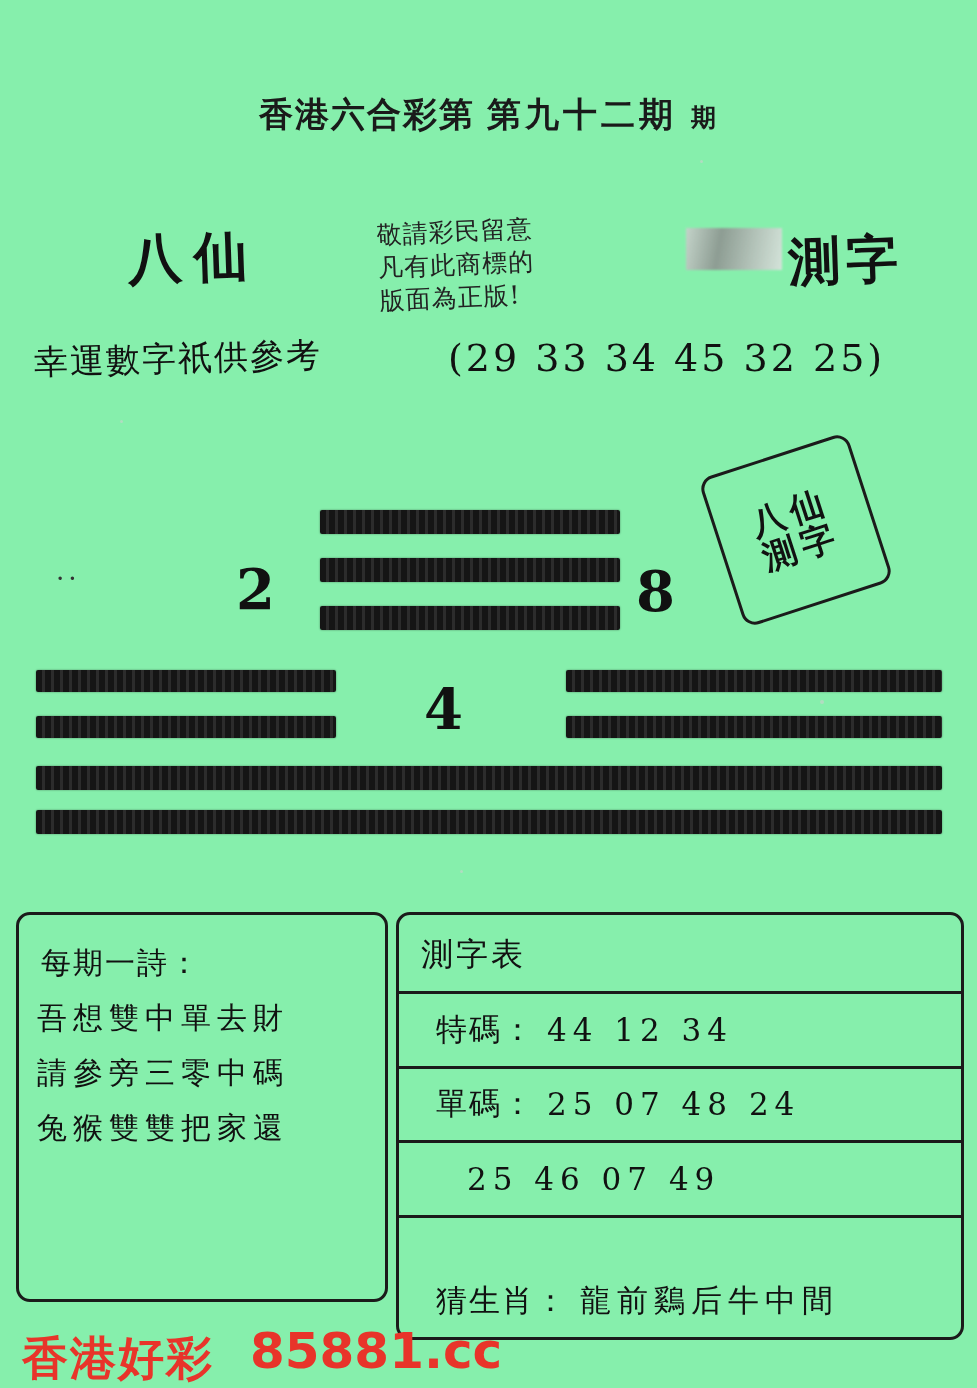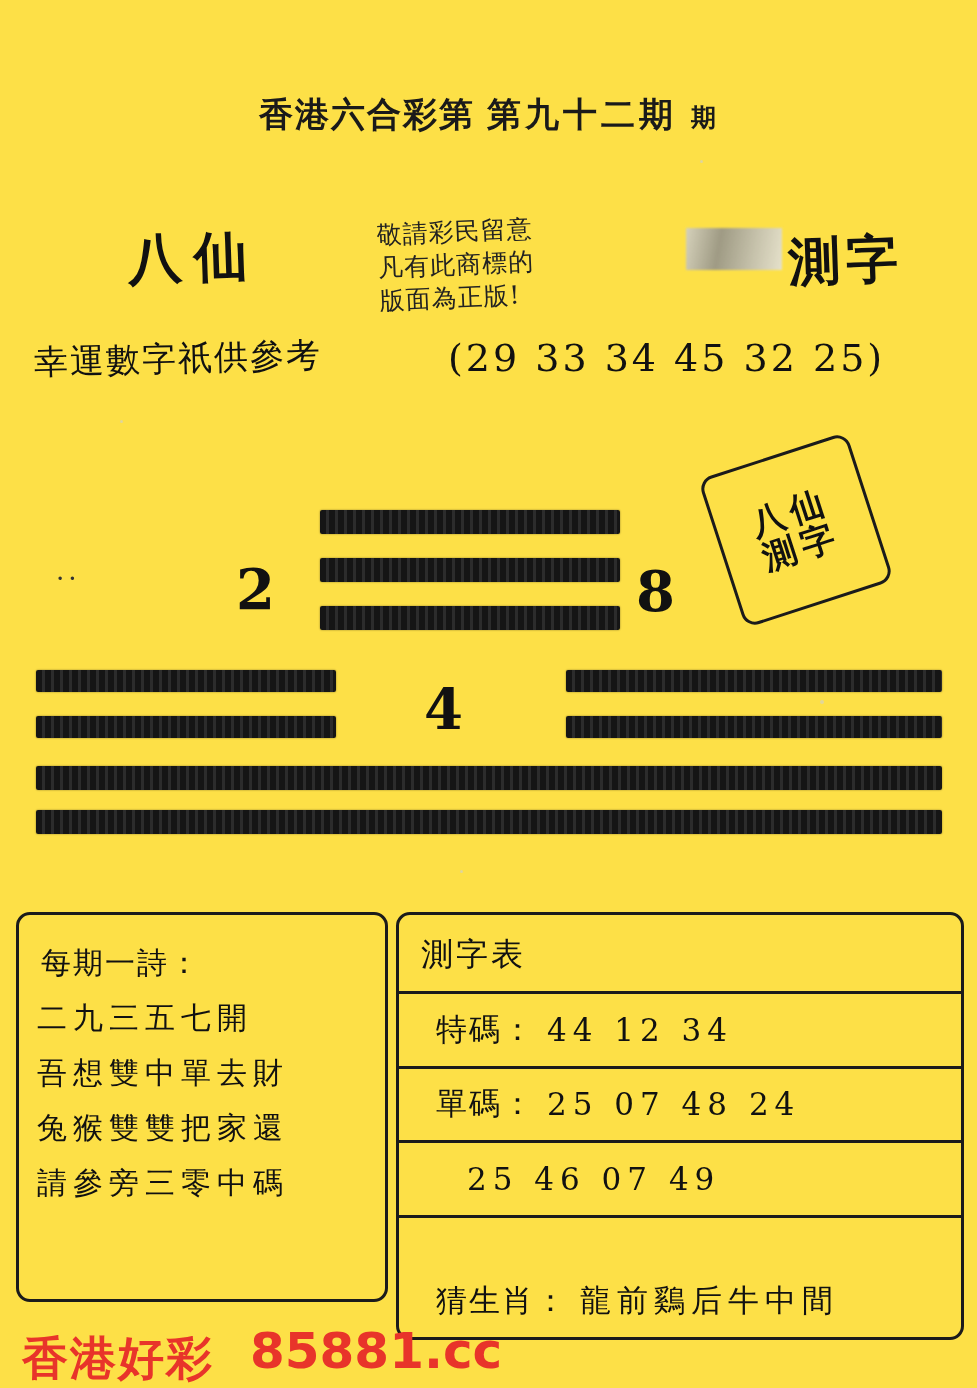--- a/index.html
+++ b/index.html
@@ -11,21 +11,21 @@
     width: 977px;
     height: 1388px;
     position: relative;
     font-family: "DejaVu Serif", serif;
     color: #111;
     overflow: hidden;
   }
   .page {
     position: absolute;
     inset: 0;
-    background: #fde047;
+    background: #86efac;
   }
   
   .header {
     position: absolute;
     top: 92px;
     left: 0;
     width: 977px;
     text-align: center;
     font-family: "DejaVu Serif", serif;
     font-size: 34px;
@@ -277,24 +277,23 @@
     <div class="num" style="left:424px; top:206px;">4</div>
   </div>
 
   <div class="stamp">
     <span>八仙</span>
     <span>測字</span>
   </div>
 
   <div class="poem-box">
     <div class="poem-title">每期一詩：</div>
-    <div class="poem-line">二九三五七開</div>
     <div class="poem-line">吾想雙中單去財</div>
+    <div class="poem-line">請參旁三零中碼</div>
     <div class="poem-line">兔猴雙雙把家還</div>
-    <div class="poem-line">請參旁三零中碼</div>
   </div>
 
   <div class="table-box">
     <div class="tb-title">測字表</div>
     <div class="tb-row">
       <span class="lbl">特碼：</span>
       <span class="vals">44  12    34</span>
     </div>
     <div class="tb-row">
       <span class="lbl">單碼：</span>

